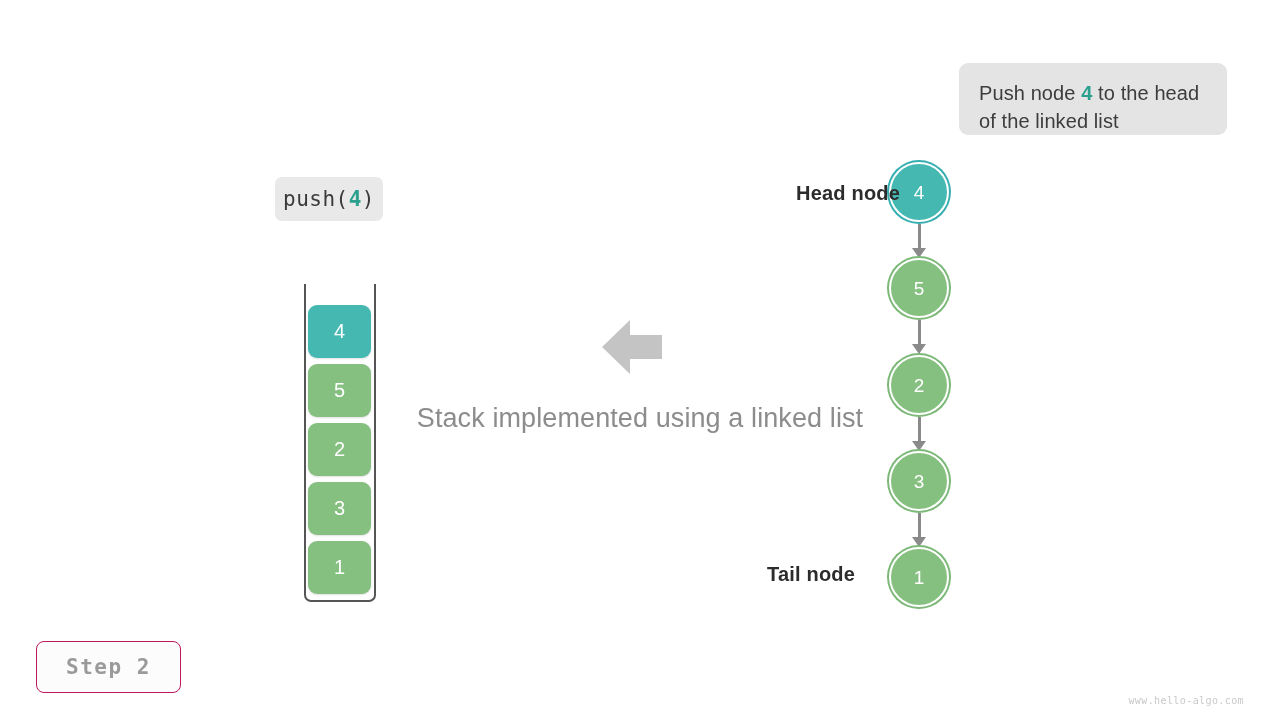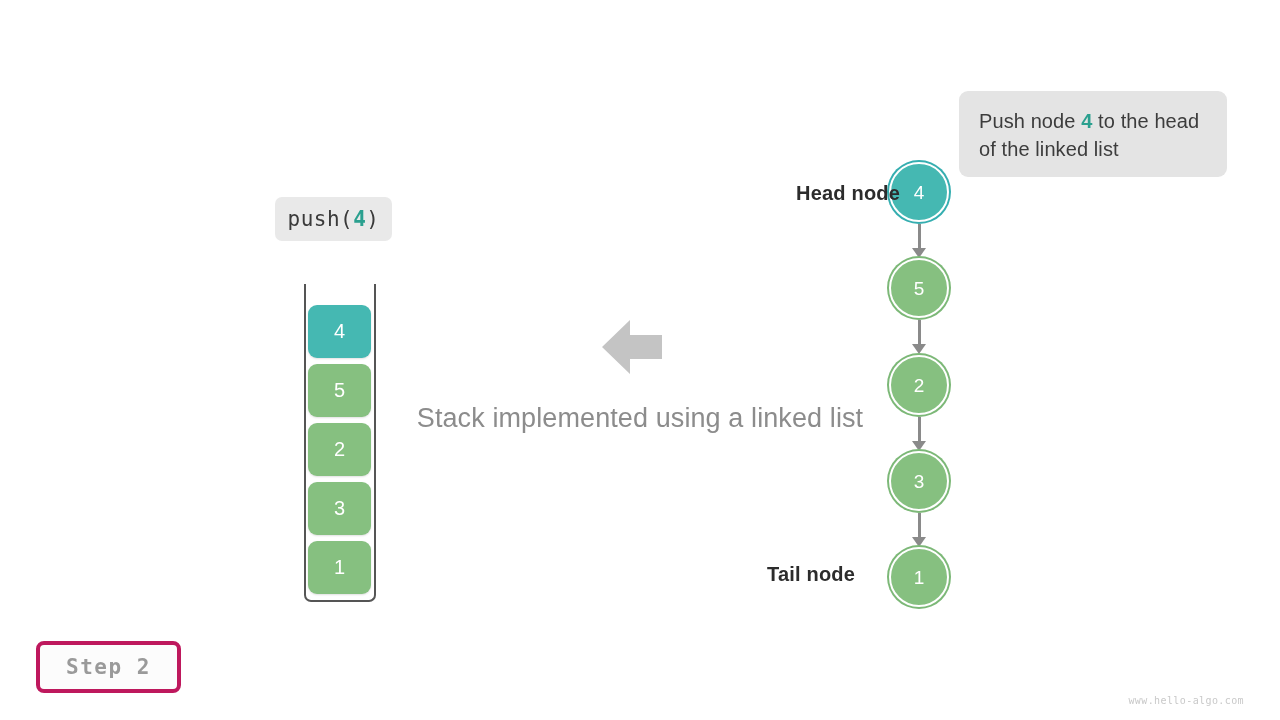--- a/index.html
+++ b/index.html
@@ -21,53 +21,51 @@
     width: 1280px;
     height: 720px;
   }
 
   
   .tooltip-box {
     position: absolute;
     left: 959px;
     top: 63px;
     width: 268px;
-    padding: 16px 20px 14px 20px;
+    padding: 16px 20px 0 20px;
     box-sizing: border-box;
     background: #e4e4e4;
     border-radius: 9px;
     color: #3c3c3c;
     font-size: 20px;
     line-height: 28px;
     letter-spacing: 0.1px;
-    margin-top: 28px;
   }
   .tooltip-box .accent {
     color: #2ba08f;
     font-weight: 700;
   }
 
   
   .op-label {
     position: absolute;
     left: 275px;
     top: 177px;
-    width: 117px;
+    width: 108px;
     height: 44px;
     box-sizing: border-box;
     background: #e9e9e9;
     border-radius: 7px;
     display: flex;
     align-items: center;
     justify-content: center;
     font-family: "DejaVu Sans Mono", "Liberation Mono", monospace;
     font-size: 21px;
     color: #3a3a3a;
     letter-spacing: 0.5px;
-    margin-top: 20px;
   }
   .op-label .accent {
     color: #2ba08f;
     font-weight: 700;
   }
 
   
   .stack-container {
     position: absolute;
     left: 304px;
@@ -186,21 +184,21 @@
 
   
   .step-badge {
     position: absolute;
     left: 36px;
     top: 641px;
     width: 145px;
     height: 52px;
     box-sizing: border-box;
     background: #fcfcfc;
-    border: 4px solid #be185d;
+    border: 1px solid #be185d;
     border-radius: 8px;
     display: flex;
     align-items: center;
     justify-content: center;
     font-family: "DejaVu Sans Mono", "Liberation Mono", monospace;
     font-size: 21px;
     font-weight: 700;
     color: #9a9a9a;
     letter-spacing: 1.5px;
   }

